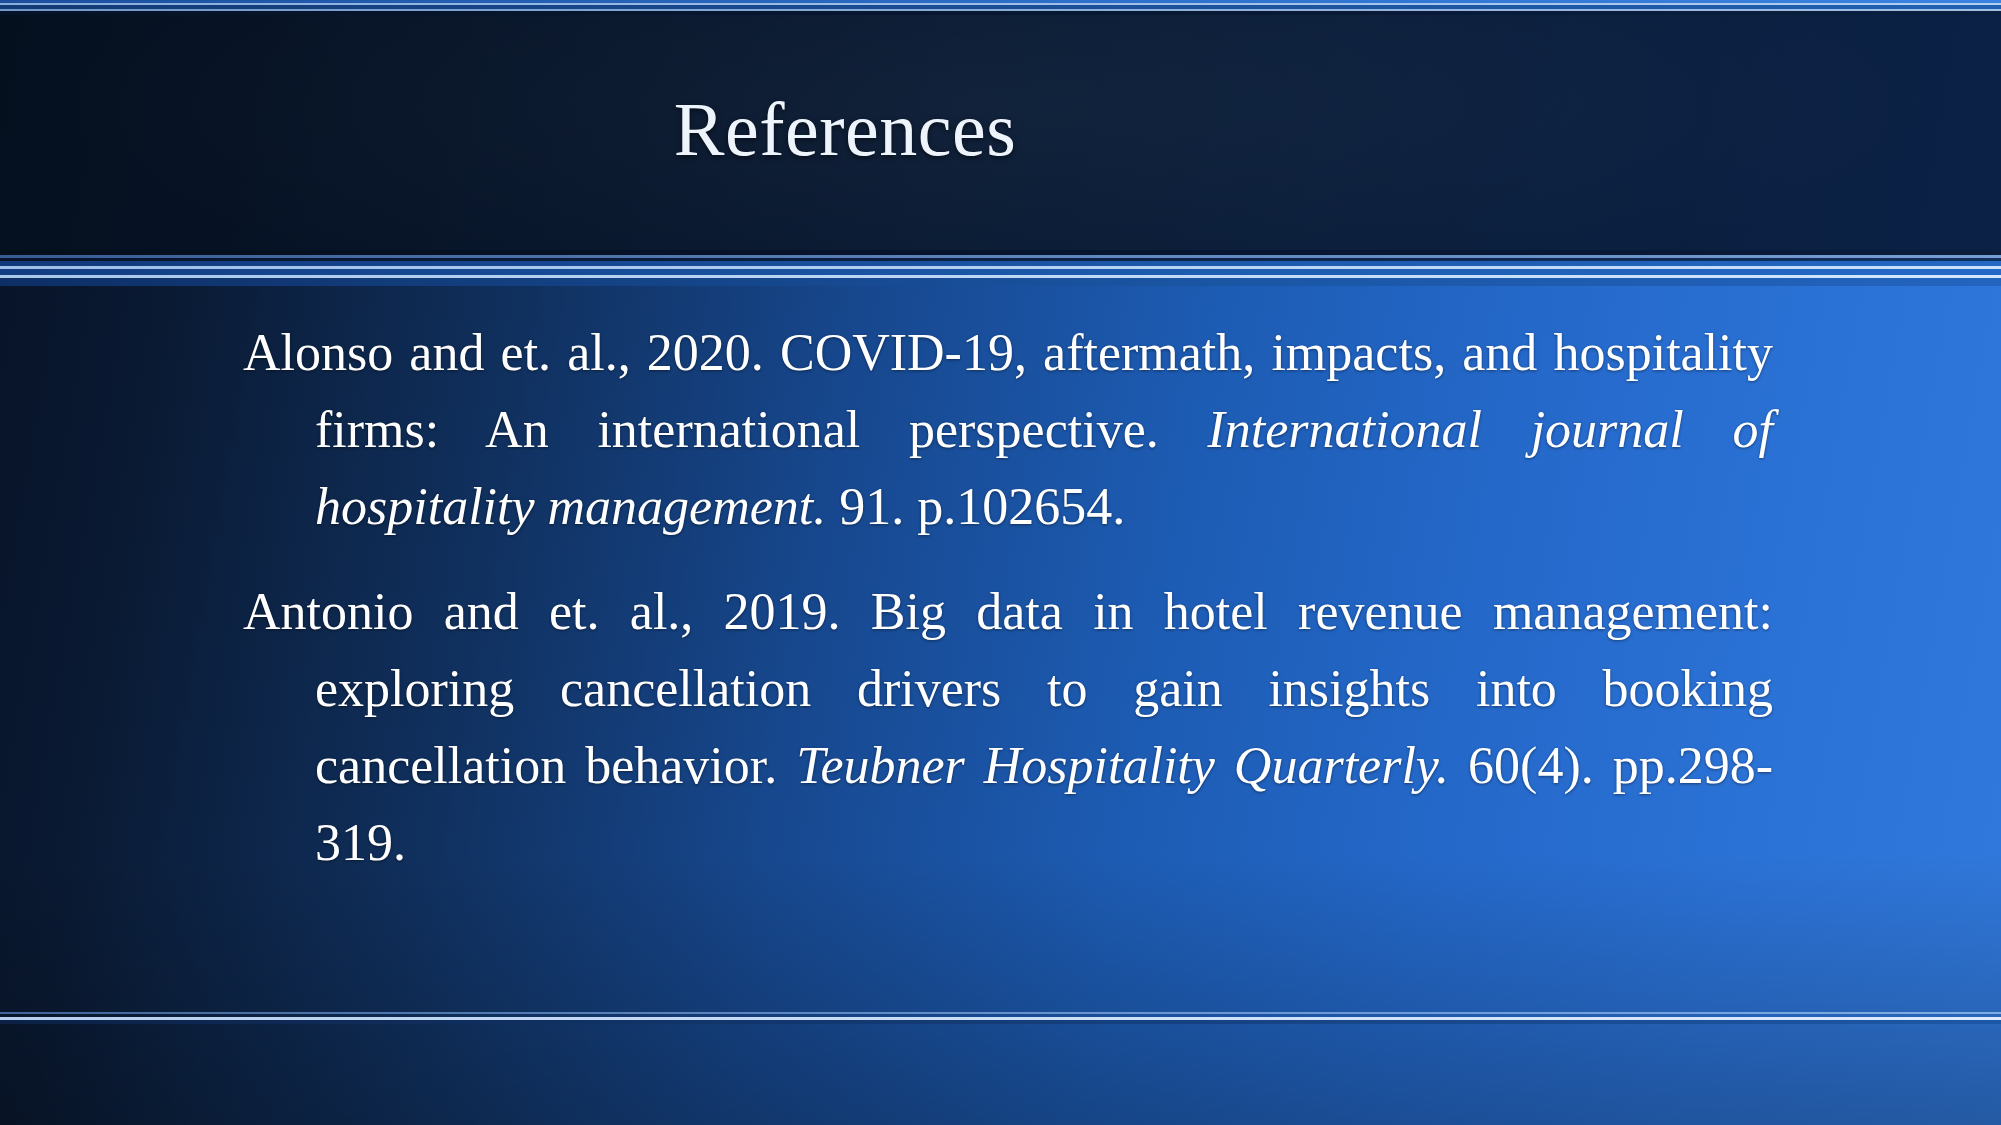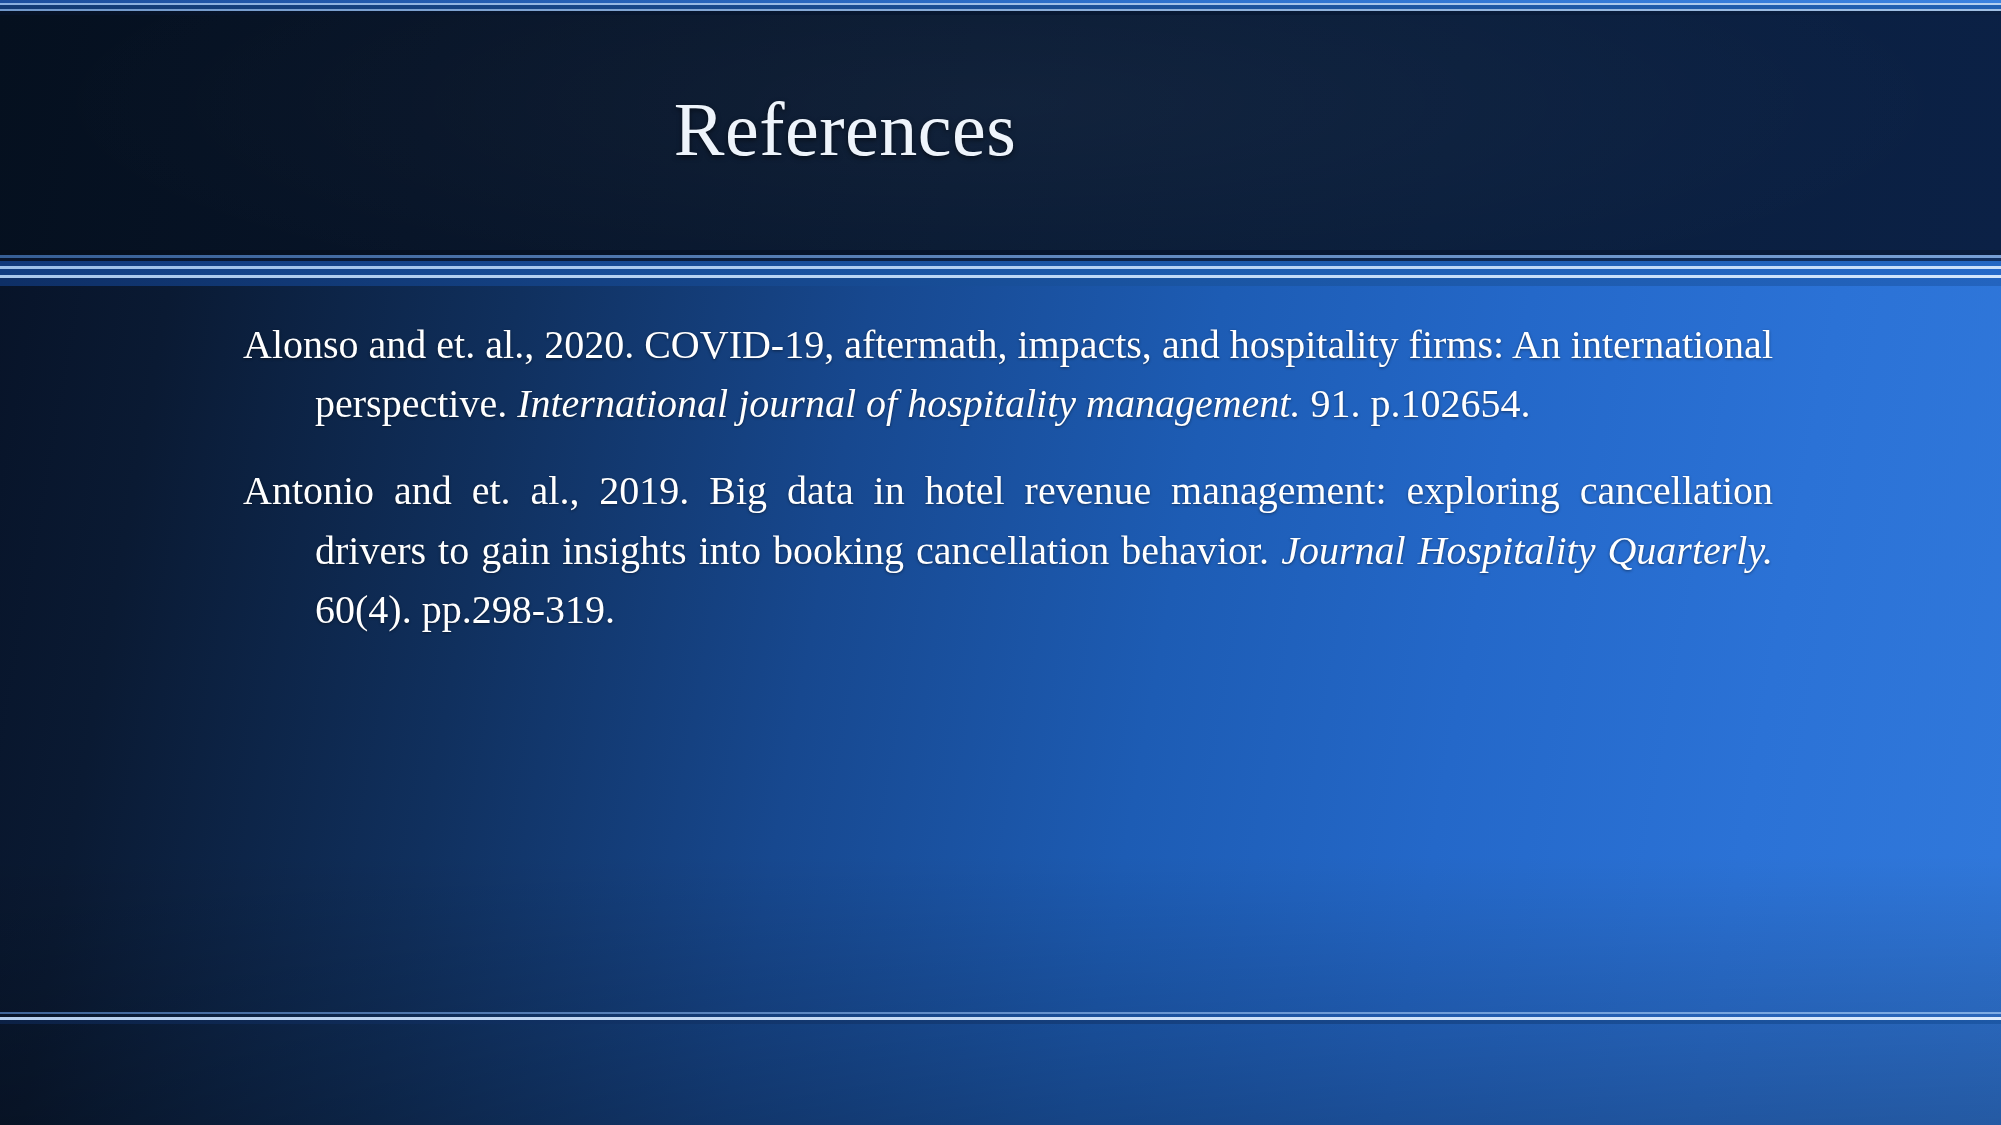--- a/index.html
+++ b/index.html
@@ -148,21 +148,21 @@
   
   .content {
     position: absolute;
     left: 243px;
     top: 315px;
     width: 1542px;
     z-index: 3;
   }
   .ref {
     color: #ffffff;
-    font-size: 40px;
+    font-size: 52px;
     line-height: 1.48;
     text-align: justify;
     text-justify: inter-word;
     margin: 0 12px 28px 0;
     padding-left: 72px;
     text-indent: -72px;
     text-shadow: 0 1px 3px rgba(0,0,0,0.45);
     -webkit-font-smoothing: antialiased;
   }
   .ref:last-child { margin-bottom: 0; }
@@ -202,16 +202,16 @@
 
   <div class="bottom-rules">
     <div class="r br1"></div>
     <div class="r br2"></div>
     <div class="r br3"></div>
     <div class="r br4"></div>
   </div>
 
   <div class="content">
     <p class="ref"><span>Alonso and et. al., 2020. COVID-19, aftermath, impacts, and hospitality firms: An international perspective. </span><i>International journal of hospitality management.</i><span>  91. p.102654.</span></p>
-    <p class="ref"><span>Antonio and et. al., 2019. Big data in hotel revenue management: exploring cancellation drivers to gain insights into booking cancellation behavior. </span><i>Journal Hospitality Quarterly.</i><span>  60(4). pp.298-319.</span></p>
+    <p class="ref"><span>Antonio and et. al., 2019. Big data in hotel revenue management: exploring cancellation drivers to gain insights into booking cancellation behavior. </span><i>Teubner Hospitality Quarterly.</i><span>  60(4). pp.298-319.</span></p>
   </div>
 
 </div>
 
 </body></html>

